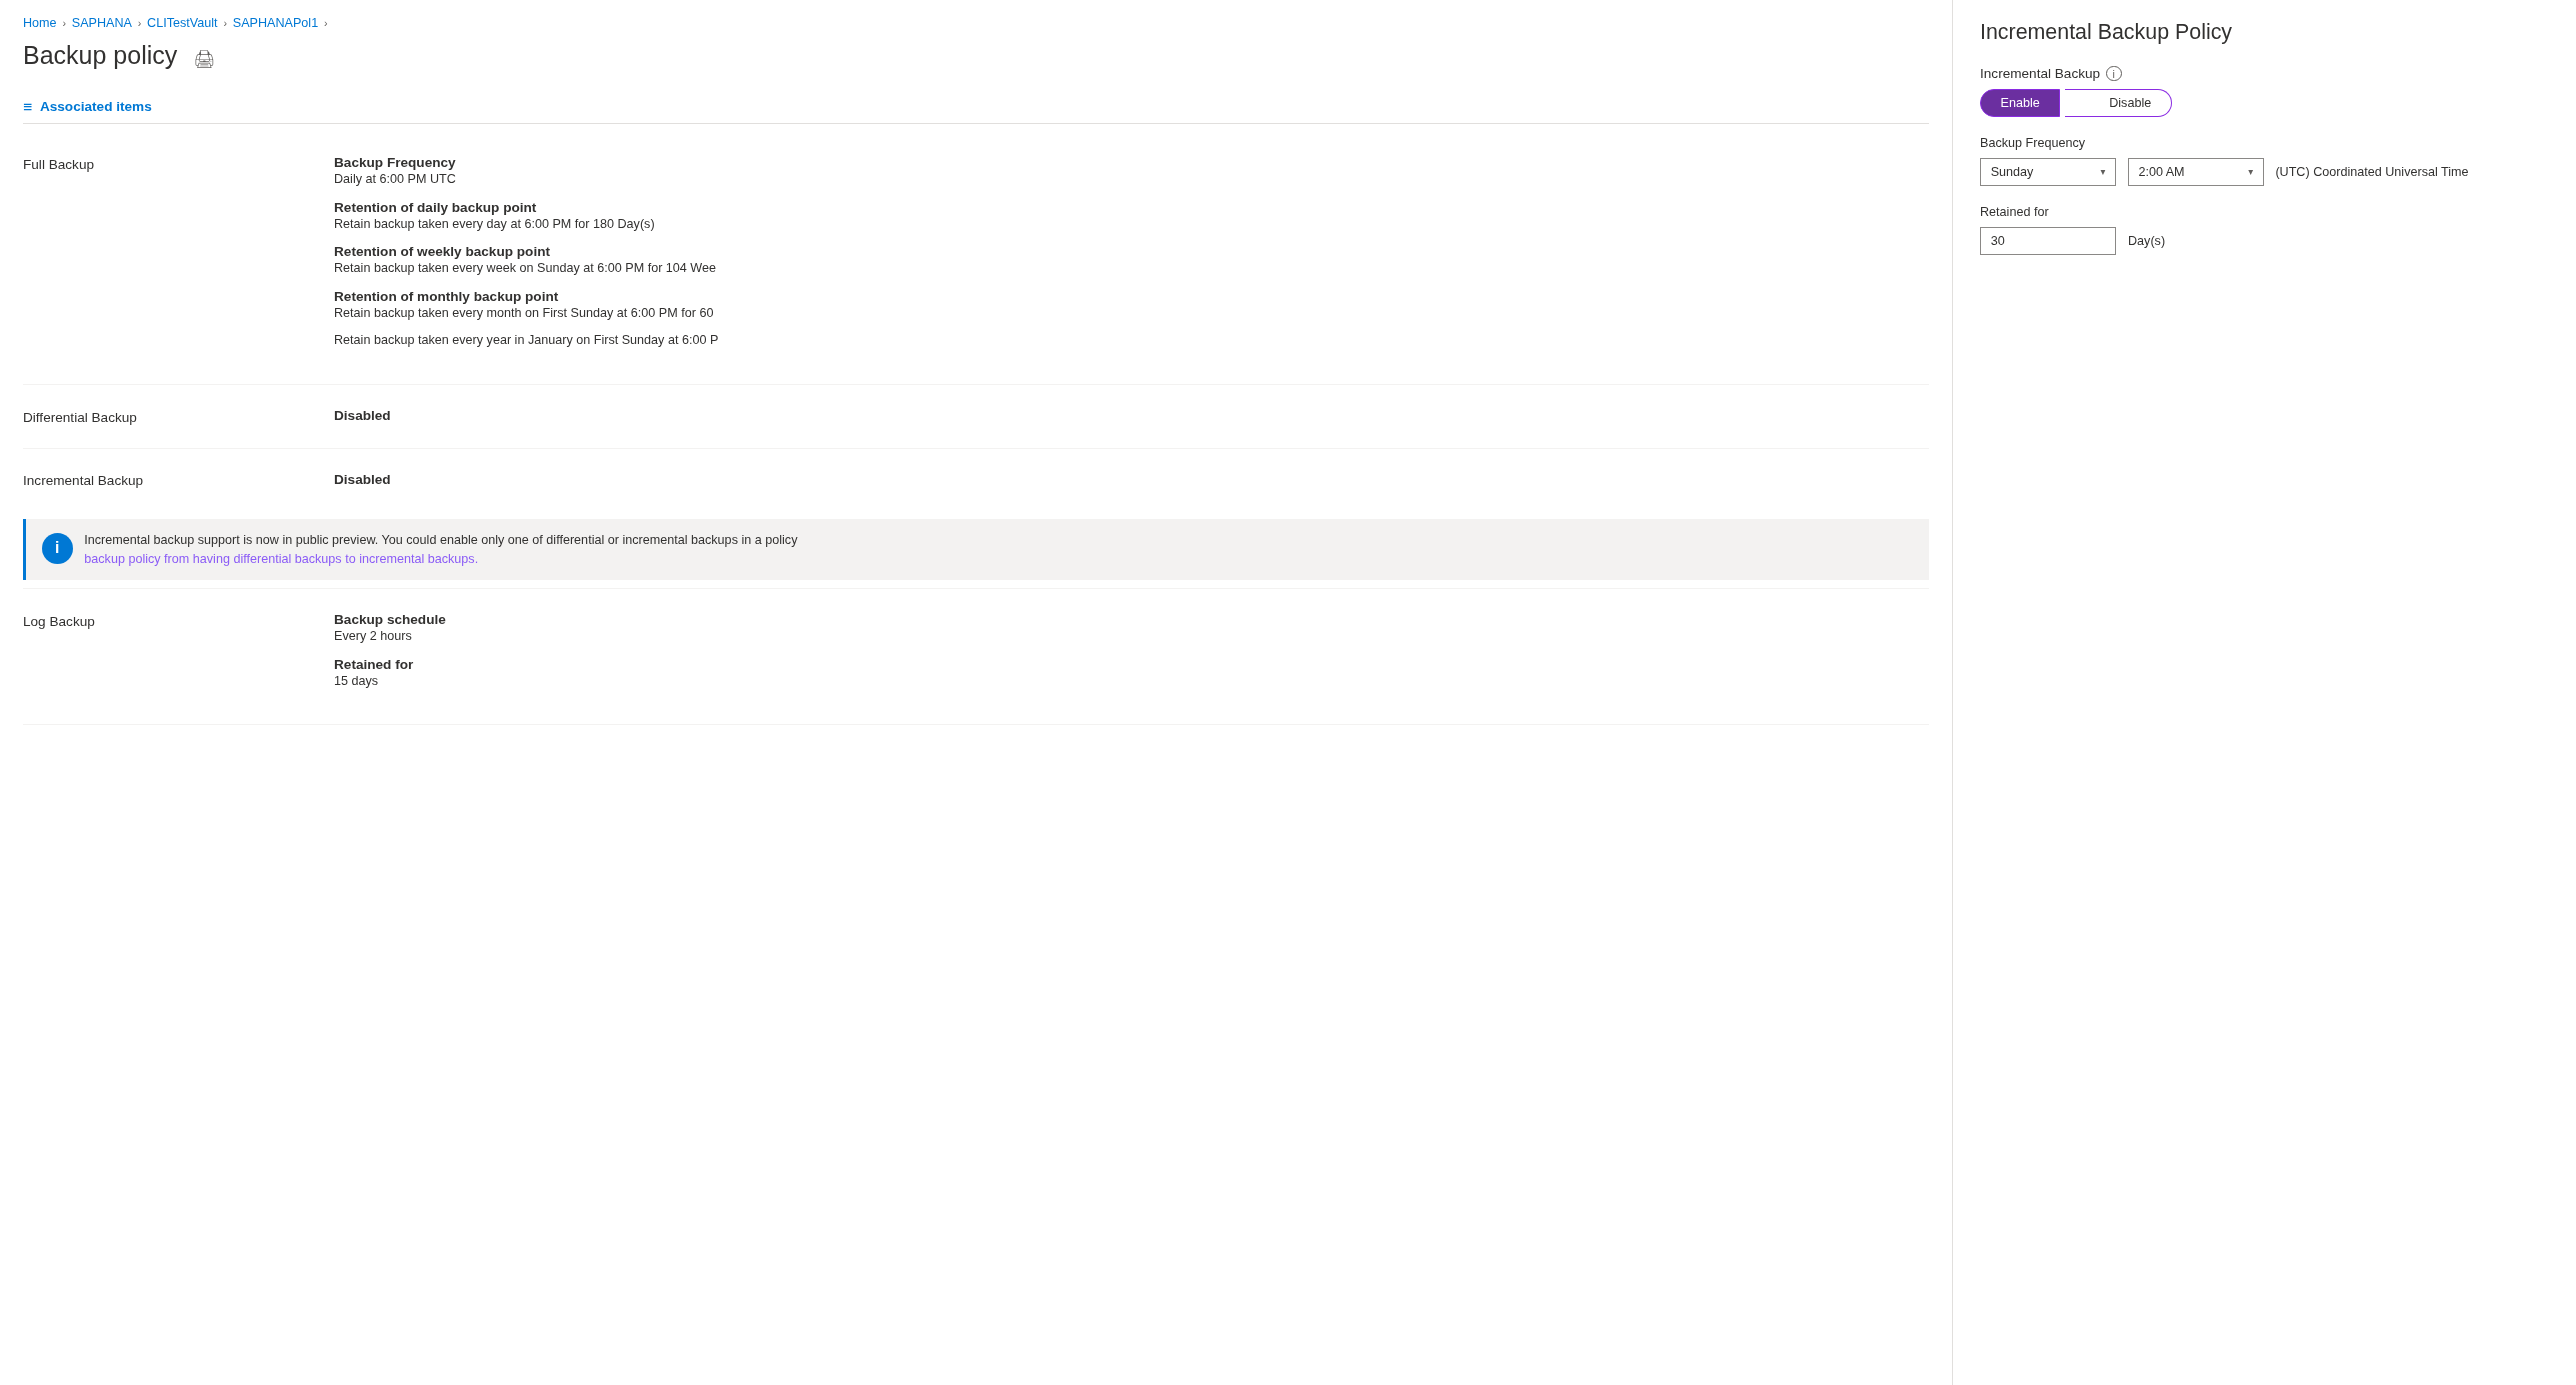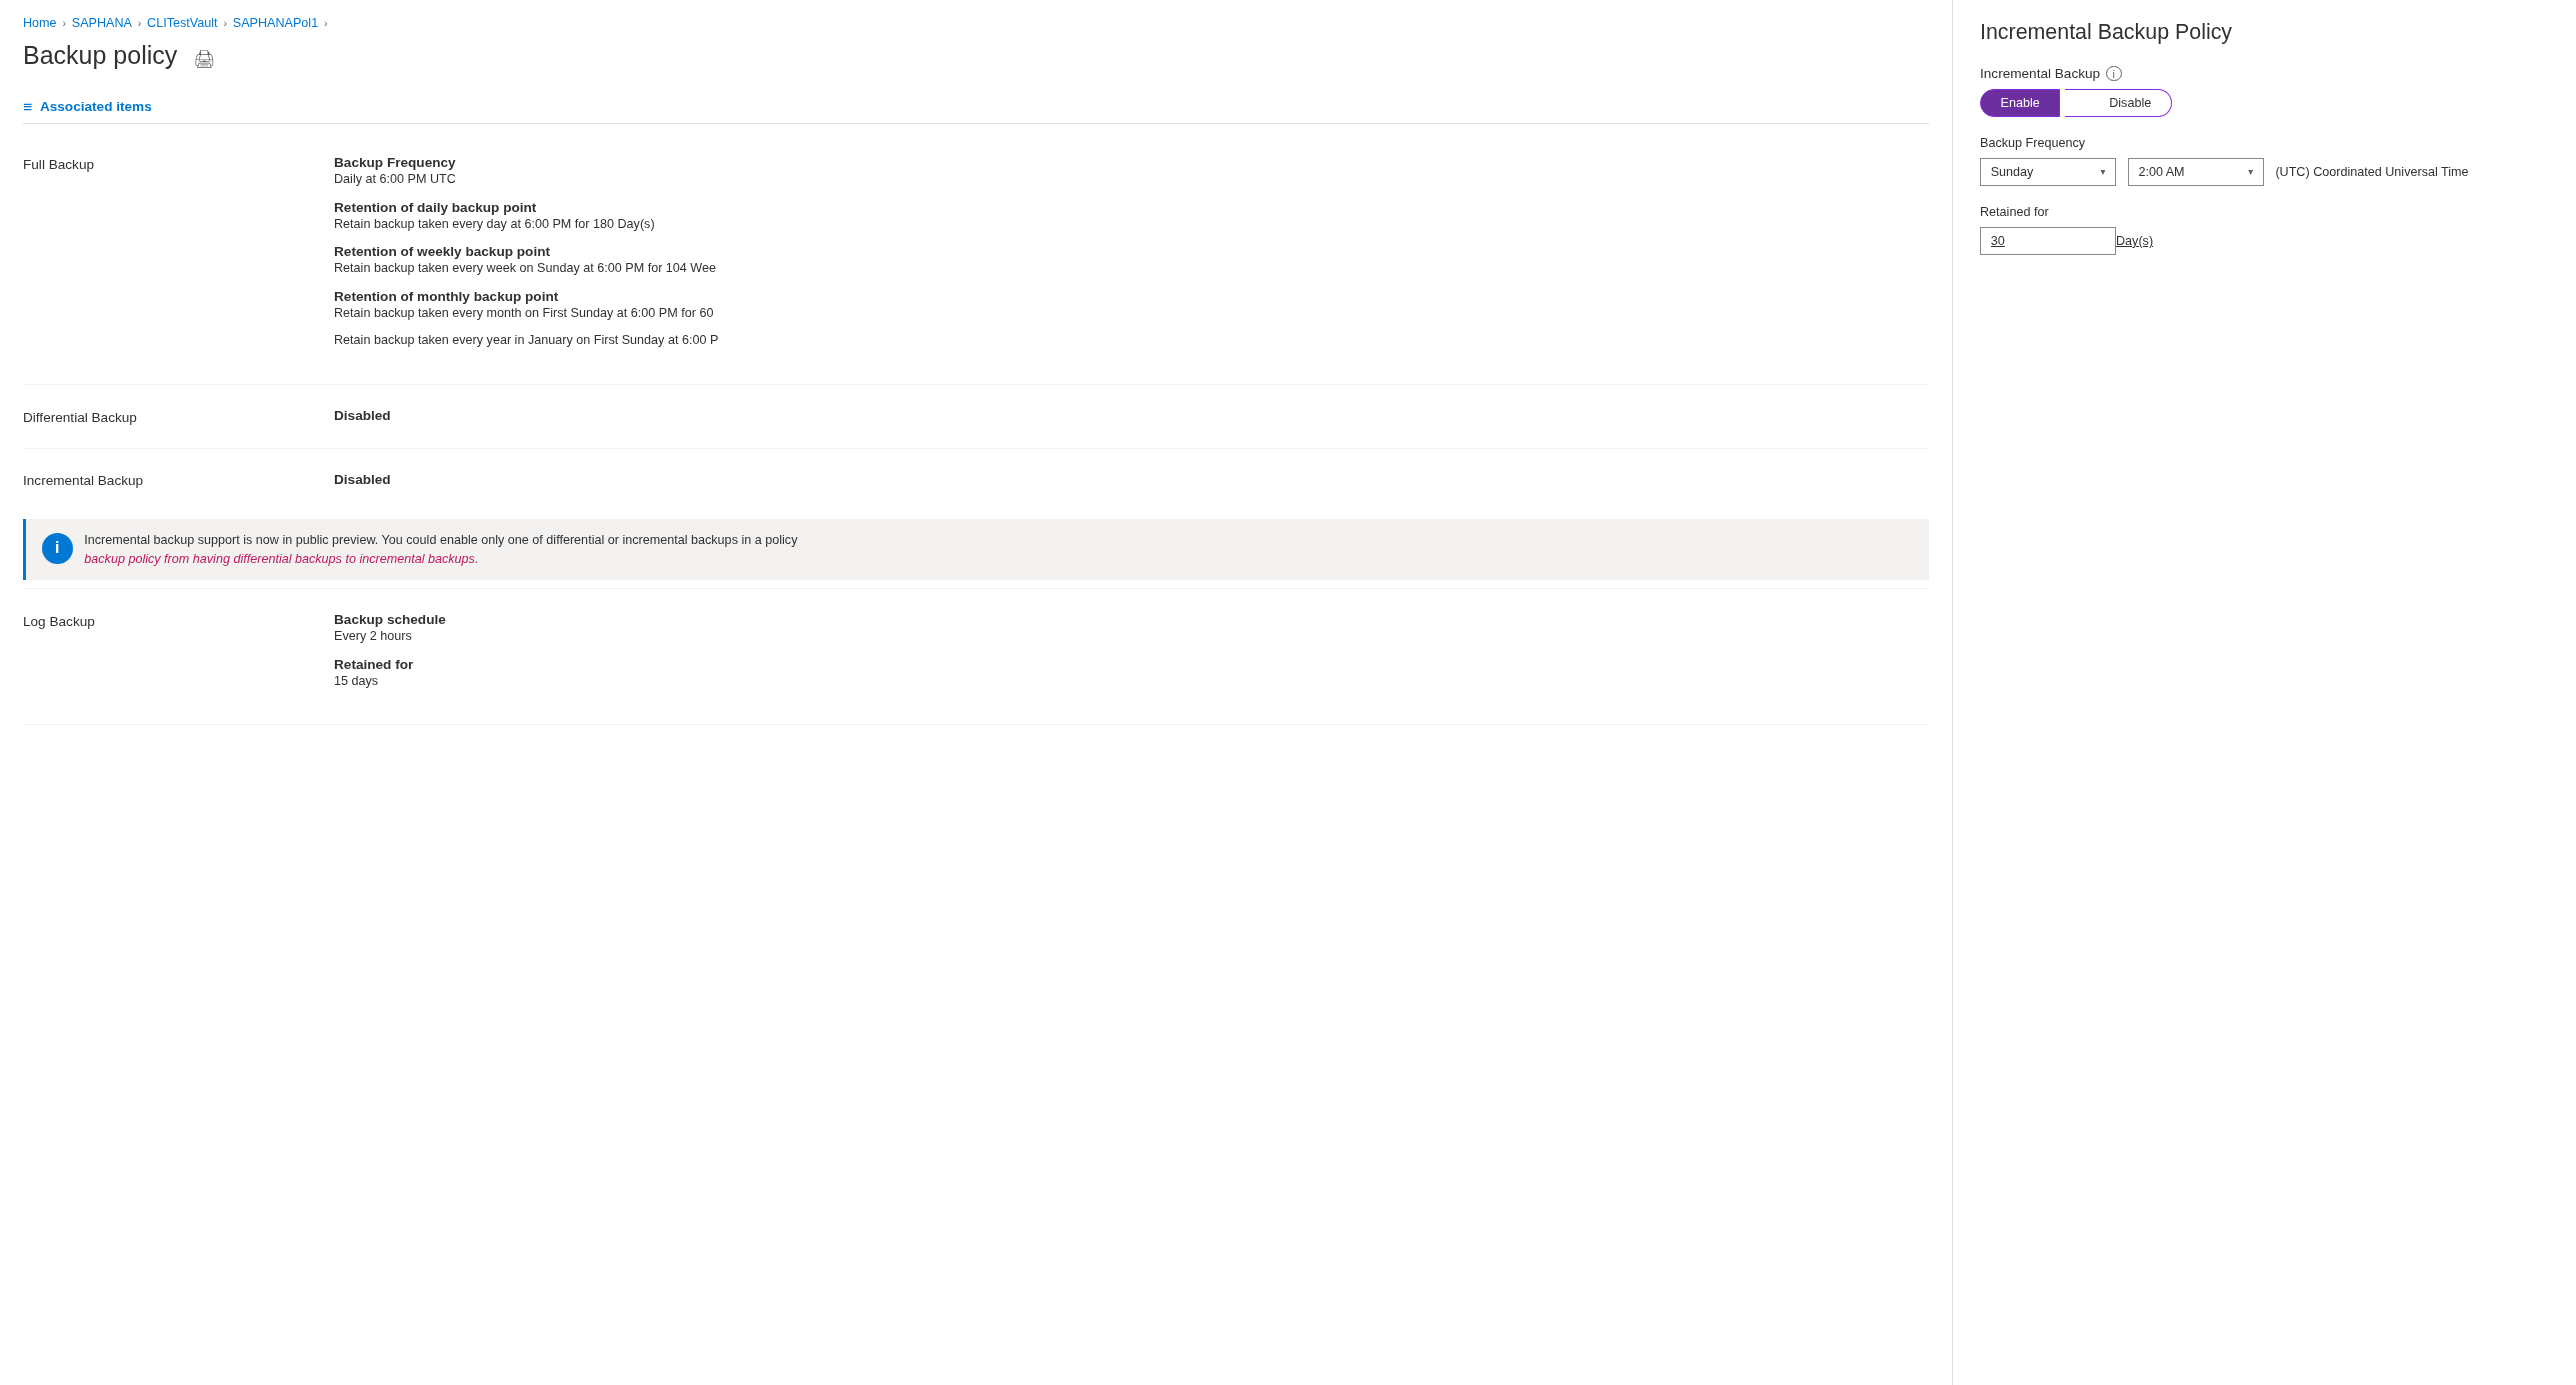--- a/index.html
+++ b/index.html
@@ -135,24 +135,23 @@
       font-size: 15.6px;
       flex-shrink: 0;
       margin-top: 1.9px;
     }
     .info-text {
       font-size: 12.6px;
       color: #323130;
       line-height: 1.5;
     }
     .info-link {
-      color: #be185d;
+      color: #8b5cf6;
       cursor: pointer;
       text-decoration: none;
-      font-style: italic;
     }
 
     
     .right-panel {
       width: 623px;
       min-width: 486px;
       padding: 19.5px 27px;
       background: #fff;
       overflow-y: auto;
     }
@@ -248,22 +247,21 @@
       font-size: 12.6px;
       color: #323130;
     }
 
     .retained-row {
       margin-bottom: 15.6px;
     }
     .retained-input-row {
       display: flex;
       align-items: center;
-      gap: 0;
-      text-decoration: underline;
+      gap: 12px;
     }
     .number-input {
       border: 1px solid #8a8886;
       padding: 5.8px 9.7px;
       font-size: 12.6px;
       width: 136px;
       color: #323130;
       outline: none;
     }
     .days-label {

